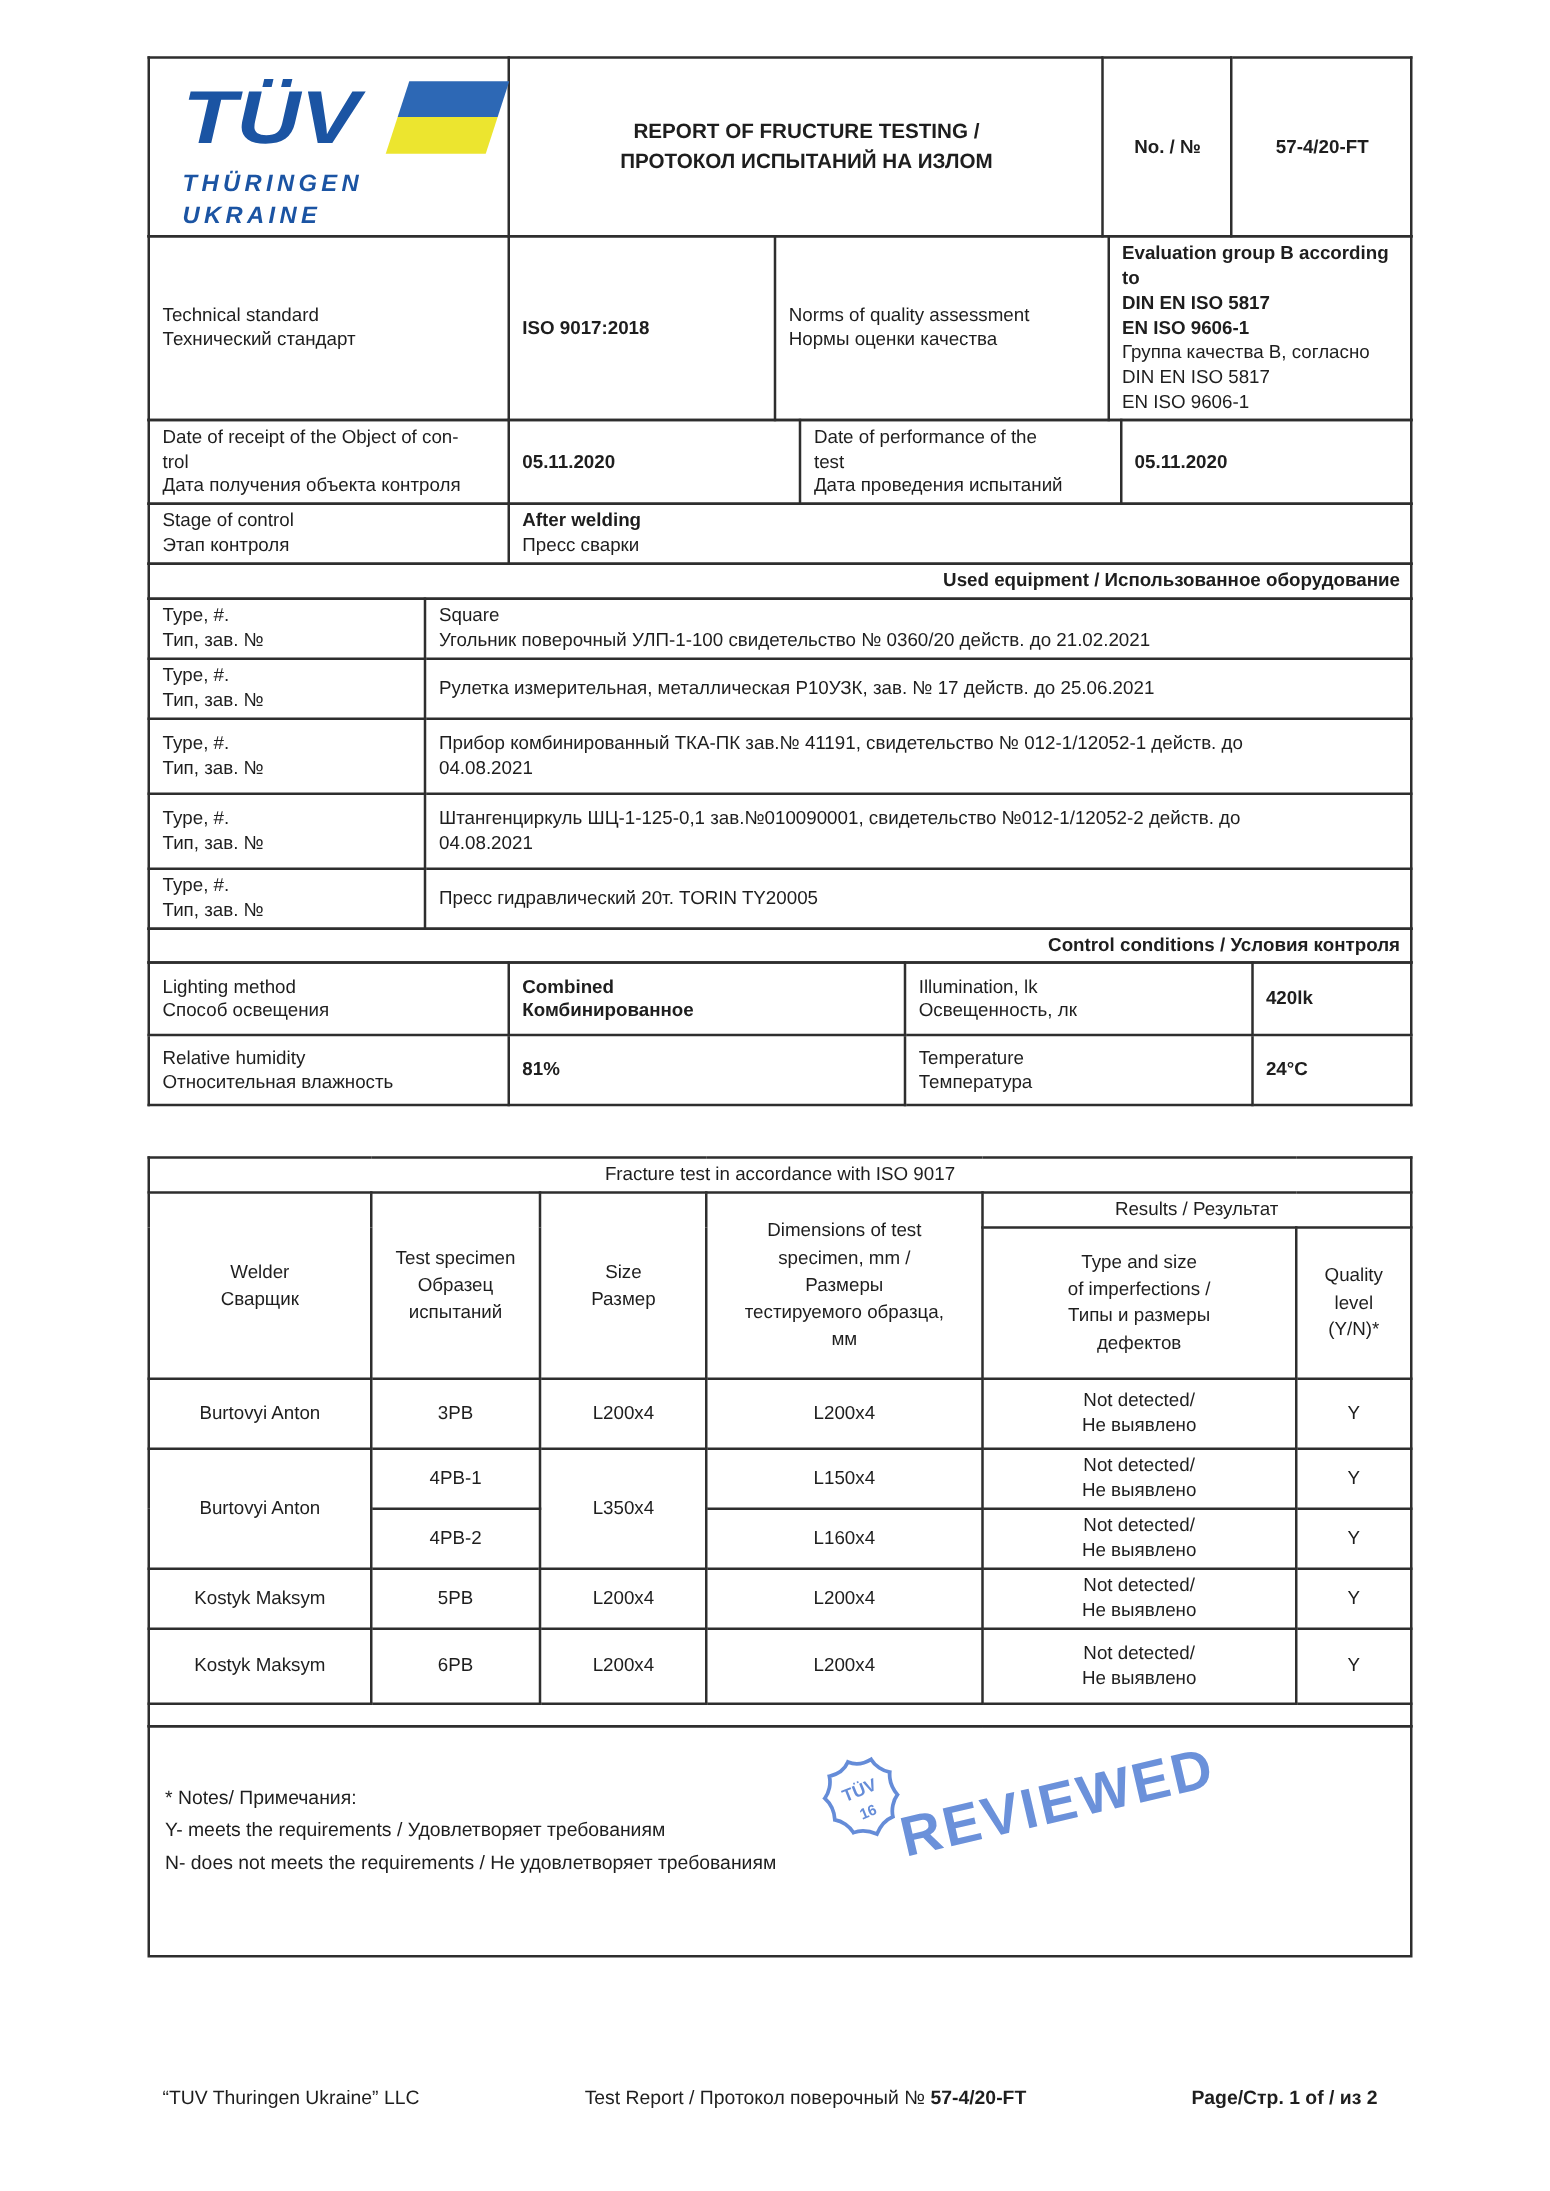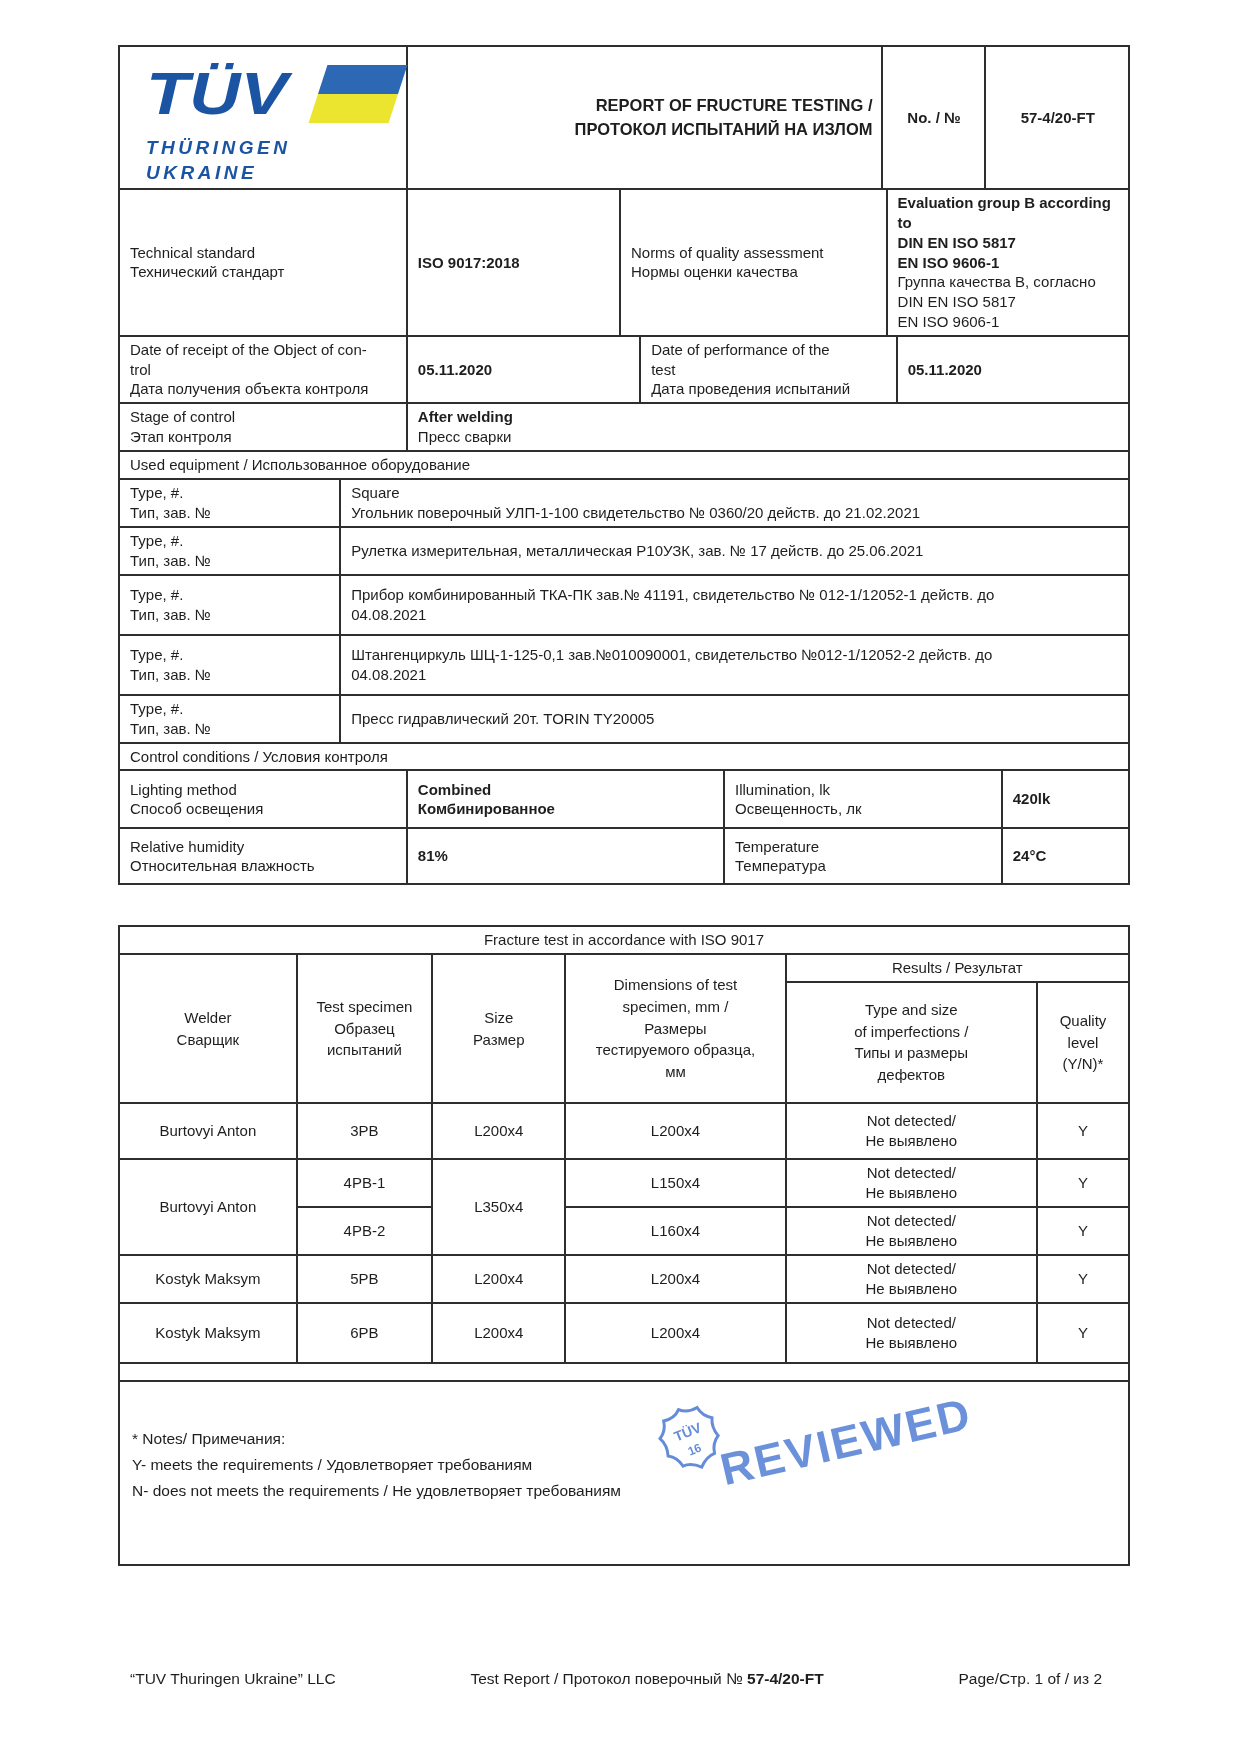--- a/index.html
+++ b/index.html
@@ -8,22 +8,22 @@
   .content{position:absolute;left:118px;top:45px;width:1012px;}
   table.t{border-collapse:collapse;width:100%;table-layout:fixed;margin-top:-2px;}
   table.t.first{margin-top:0;}
   .t td{border:2px solid #2e2e2e;font-size:15px;line-height:1.32;padding:3px 8px 3px 10px;
         vertical-align:middle;word-wrap:break-word;}
   .tc{text-align:center;padding-left:4px;}
   .b{font-weight:bold;}
   .r121{height:121px}.r122{height:122px}.r60{height:60px}.r42{height:42px}.r26{height:26px}
   .r48{height:48px}.r58{height:58px}.r68{height:56px}.r21{height:21px}.r23{height:23px}
   .r46{height:46px}.r18{height:18px}
-  .title-cell div{font-size:16.5px;font-weight:bold;line-height:1.45;text-align:right;}
-  .sect{font-weight:normal;text-align:left;font-size:15.5px;}
+  .title-cell div{font-size:16.5px;font-weight:bold;line-height:1.45;text-align:center;}
+  .sect{font-weight:bold;text-align:right;font-size:15.5px;}
   
   .logo{padding:10px 0 0 16px;}
   .logo-row{display:flex;align-items:center;height:68px;}
   .tuv-text{font-size:60px;font-weight:bold;font-style:italic;color:#1b54a3;
             display:inline-block;transform:scaleX(1.18);transform-origin:left center;line-height:1;}
   .flag{display:inline-block;width:92px;height:58px;margin-left:52px;
         background:linear-gradient(to bottom,#2d68b5 0 50%,#ece52f 50% 100%);
         transform:skewX(-18deg);}
   .logo-sub{font-size:19px;font-weight:bold;font-style:italic;color:#1b54a3;
             letter-spacing:3.5px;margin-top:7px;}
@@ -34,21 +34,21 @@
   .notes-box{margin-top:-2px;border:2px solid #2e2e2e;height:182px;position:relative;}
   .notes-lines{position:absolute;left:12px;top:44px;font-size:15.5px;line-height:26px;}
   .stamp-text{position:absolute;left:598px;top:34px;font-size:45px;font-weight:bold;
               letter-spacing:2px;color:#4b79d2;opacity:.82;transform:rotate(-13deg);
               white-space:nowrap;}
   .stamp-emblem{position:absolute;left:540px;top:22px;transform:rotate(-22deg);opacity:.85;}
   
   .footer{position:absolute;left:118px;top:1670px;width:1012px;display:flex;
           justify-content:space-between;align-items:baseline;font-size:15.5px;}
   .footer .fl{padding-left:12px;}
-  .footer .fr{padding-right:28px;}
+  .footer .fr{padding-right:28px;font-weight:bold;}
 </style>
 </head>
 <body>
 
 <div class="page">
   <div class="content">
 
     <table class="t first">
       <colgroup>
           <col style="width:28.5%">

